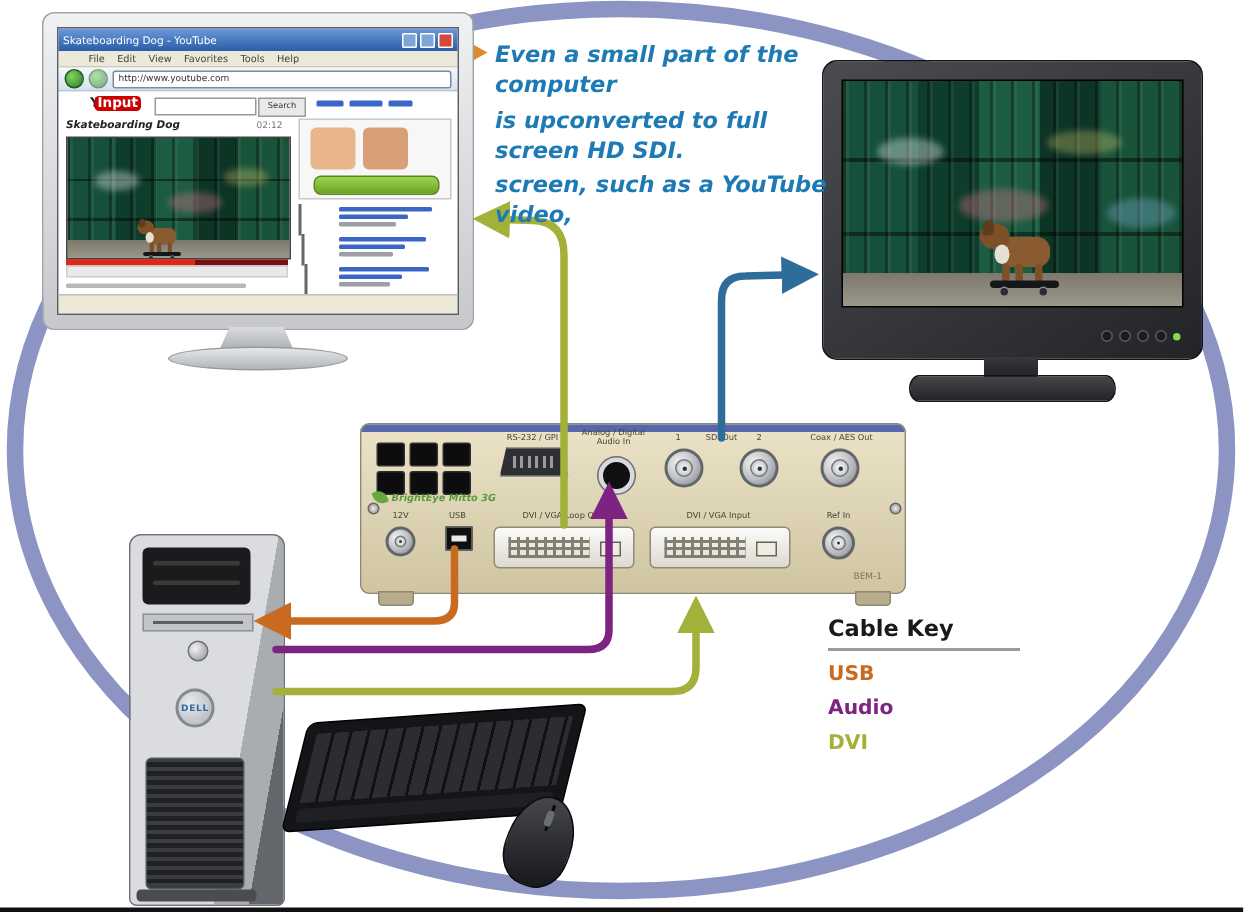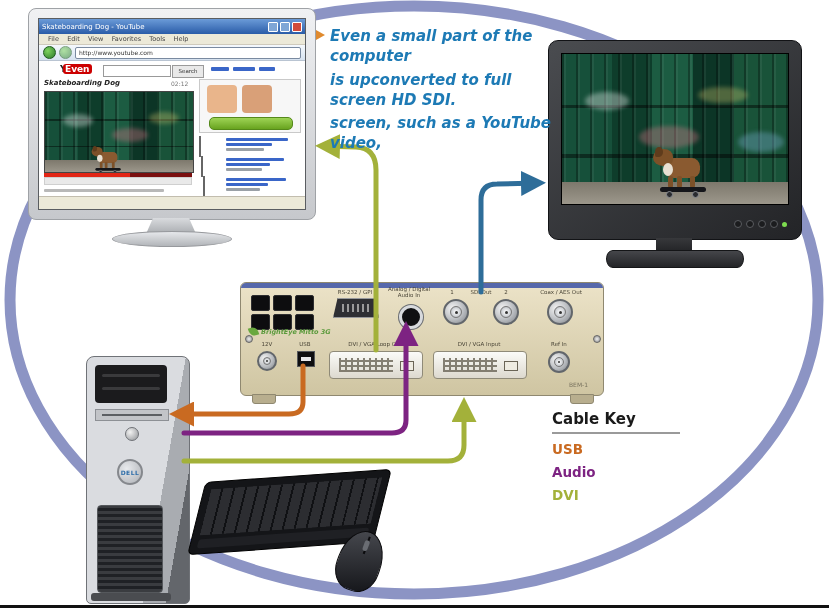--- a/index.html
+++ b/index.html
@@ -13,21 +13,21 @@
   
   .monitor-left{left:28px;top:8px;width:286px;height:210px;z-index:2;
     background:linear-gradient(#f0f1f3,#c6c8cc);border:1px solid #9fa2a6;border-radius:8px;}
   .ml-screen{position:absolute;inset:9px;background:#dfe3e8;border:1px solid #5a5d61;overflow:hidden;}
   .b-title{position:absolute;left:0;top:0;right:0;height:15px;display:flex;align-items:center;
     background:linear-gradient(#6b9bd8,#2a5ca8);color:#fff;font-size:7px;padding:0 3px;box-sizing:border-box;}
   .b-title .sp{flex:1;}
   .wbtn{width:8px;height:8px;margin-left:2px;border:1px solid #fff;border-radius:1px;background:#7fa6d6;}
   .wbtn.close{background:#d14a3a;}
   .b-menu{position:absolute;left:0;top:15px;right:0;height:11px;background:#ece9d8;color:#444;
-    font-size:6.5px;line-height:11px;padding-left:9px;white-space:pre;border-bottom:1px solid #cfcabc;box-sizing:border-box;}
+    font-size:6.5px;line-height:11px;padding-left:20px;white-space:pre;border-bottom:1px solid #cfcabc;box-sizing:border-box;}
   .b-tool{position:absolute;left:0;top:26px;right:0;height:16px;display:flex;align-items:center;gap:3px;
     background:linear-gradient(#f5f9fd,#d6e2f0);padding:0 4px;box-sizing:border-box;border-bottom:1px solid #b9c4d2;}
   .navbtn{width:11px;height:11px;border-radius:50%;background:radial-gradient(circle at 35% 35%,#7fd45f,#2c7a2c);border:1px solid #1e5a1e;}
   .navbtn.fwd{opacity:.55;}
   .addr{flex:1;height:10px;background:#fff;border:1px solid #7a8aa0;border-radius:2px;
     font-size:6px;line-height:10px;color:#333;padding-left:3px;overflow:hidden;white-space:nowrap;}
   .b-page{position:absolute;left:0;top:42px;right:0;bottom:12px;background:#fff;overflow:hidden;}
   .b-status{position:absolute;left:0;bottom:0;right:0;height:12px;background:#ece9d8;border-top:1px solid #c2bdae;}
   .yt-you{font-size:9px;font-weight:bold;color:#222;}
   .yt-tube{font-size:9px;font-weight:bold;color:#fff;background:#c00;border-radius:3px;padding:0 2px;margin-left:1px;}
@@ -181,21 +181,21 @@
         <span class="wbtn close"></span>
       </div>
       <div class="b-menu">File    Edit    View    Favorites    Tools    Help</div>
       <div class="b-tool">
         <span class="navbtn"></span>
         <span class="navbtn fwd"></span>
         <span class="addr">http://www.youtube.com</span>
       </div>
       <div class="b-page">
         <span class="abs yt-you" style="left:5px;top:3px;margin-left:16px;">You</span>
-        <span class="abs yt-tube" style="left:23px;top:3px;">Even</span>
+        <span class="abs yt-tube" style="left:23px;top:3px;">Input</span>
         <span class="search-box"></span>
         <span class="search-btn">Search</span>
         <span class="bar" style="left:172px;top:6px;width:18px;height:4px;background:#3a66c8;"></span>
         <span class="bar" style="left:194px;top:6px;width:22px;height:4px;background:#3a66c8;"></span>
         <span class="bar" style="left:220px;top:6px;width:16px;height:4px;background:#3a66c8;"></span>
         <span class="vtitle">Skateboarding Dog</span>
         <span class="vtime">02:12</span>
 
         <div class="video scene">
           <span class="graf" style="left:12%;top:28%;width:30px;height:13px;background:rgba(255,255,255,.35);"></span>

